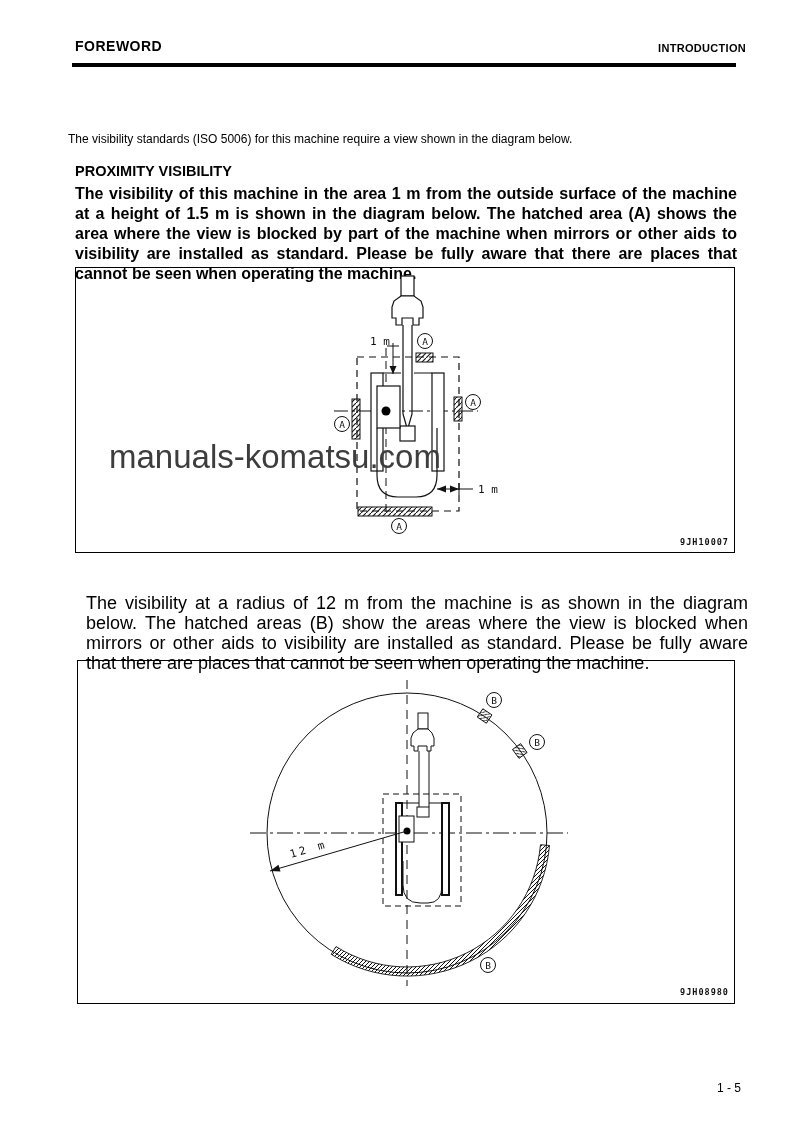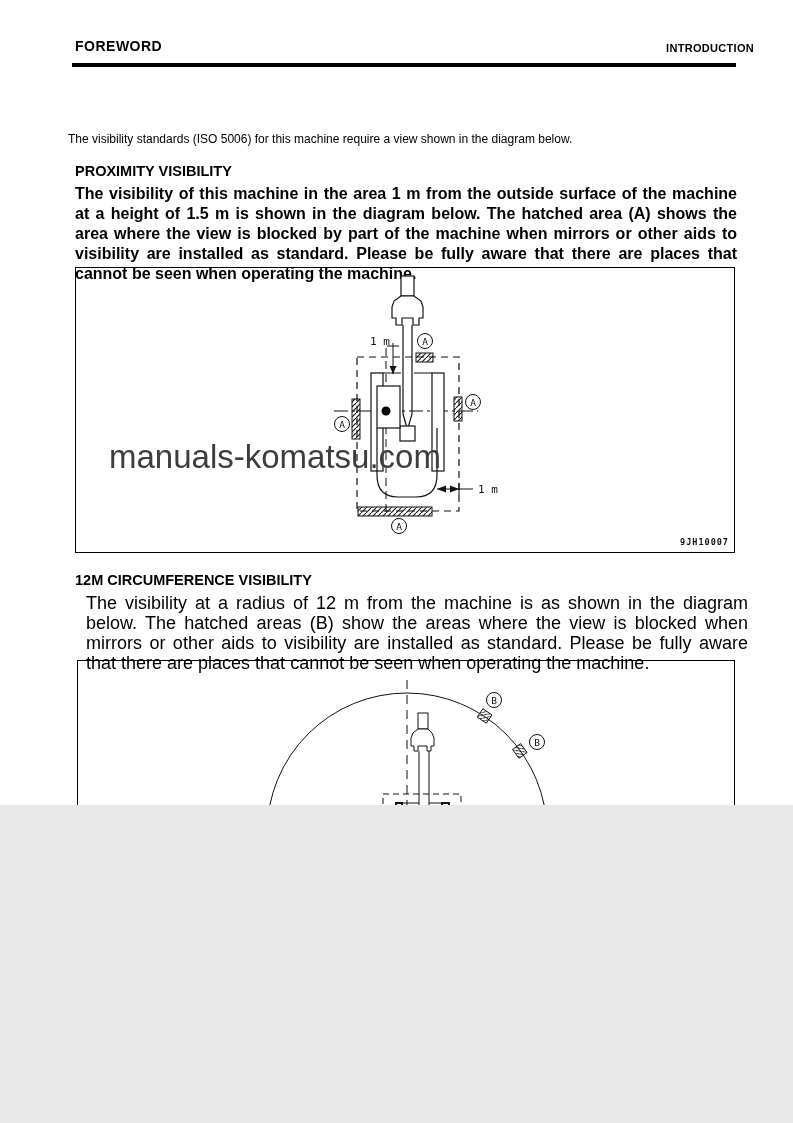--- a/index.html
+++ b/index.html
@@ -1,22 +1,22 @@
 <!DOCTYPE html>
 <html><head>
 <meta charset="utf-8">
 <style>
   * { margin:0; padding:0; box-sizing:border-box; }
   body { background:#e8e8e8; font-family:"Liberation Sans", sans-serif; }
   .page {
-    position:relative; width:793px; height:805px; margin:0 auto;
+    position:relative; width:793px; height:1123px; margin:0 auto;
     background:#ffffff; color:#000; overflow:hidden;
   }
   .hdr-left  { position:absolute; left:75px;  top:38px; font-size:14px; font-weight:bold; letter-spacing:.5px; }
-  .hdr-right { position:absolute; right:39px; top:42px; font-size:11px; font-weight:bold; letter-spacing:.3px; }
+  .hdr-right { position:absolute; right:47px; top:42px; font-size:11px; font-weight:bold; letter-spacing:.3px; }
   .hdr-rule  { position:absolute; left:72px; top:63px; width:664px; height:4px; background:#000; }
   .doc-title { position:absolute; left:75px; top:102px; font-size:17.5px; font-weight:bold; letter-spacing:-.2px; }
   .intro-text{ position:absolute; left:68px; top:130px; width:662px; font-size:12px; line-height:18px; }
   .sec-head-1{ position:absolute; left:75px; top:163px; font-size:14.5px; font-weight:bold;text-align:right; }
   .sec-body-1{ position:absolute; left:75px; top:184px; width:662px; font-size:16px; line-height:20px; text-align:justify;font-weight:bold; }
   .sec-head-2{ position:absolute; left:75px; top:572px; font-size:14.5px; font-weight:bold; }
   .sec-body-2{ position:absolute; left:86px; top:593px; width:662px; font-size:18px; line-height:20px; text-align:justify; }
   .fig-box-1 { position:absolute; left:75px; top:267px; width:660px; height:286px; border:1.5px solid #000; }
   .fig-box-2 { position:absolute; left:77px; top:660px; width:658px; height:344px; border:1.5px solid #000; }
   .page-num  { position:absolute; left:717px; top:1081px; font-size:12px; }
@@ -104,21 +104,20 @@
         <polygon points="383,221 374,217.5 374,224.5" fill="#111"></polygon>
         <text x="402" y="225" font-size="11">1 m</text>
       </g>
 
       <text class="wm" x="33" y="200" font-size="33">manuals-komatsu.com</text>
 
       <text x="653" y="277" font-size="8.5" font-weight="bold" letter-spacing="1" text-anchor="end">9JH10007</text>
     </svg>
   </div>
 
-  <h2 class="sec-head-2">12M CIRCUMFERENCE VISIBILITY</h2>
   <p class="sec-body-2">The visibility at a radius of 12 m from the machine is as shown in the diagram below.  The hatched areas (B) show the areas where the view is blocked when mirrors or other aids to visibility are installed as standard. Please be fully aware that there are places that cannot be seen when operating the machine.</p>
 
   <div class="fig-box-2">
     <svg width="655" height="341" viewBox="0 0 655 341">
       <defs>
         <pattern id="hatchB" patternUnits="userSpaceOnUse" width="4" height="4">
           <path d="M-1,5 L5,-1" stroke="#111" stroke-width="1" fill="none"></path>
         </pattern>
       </defs>
 

